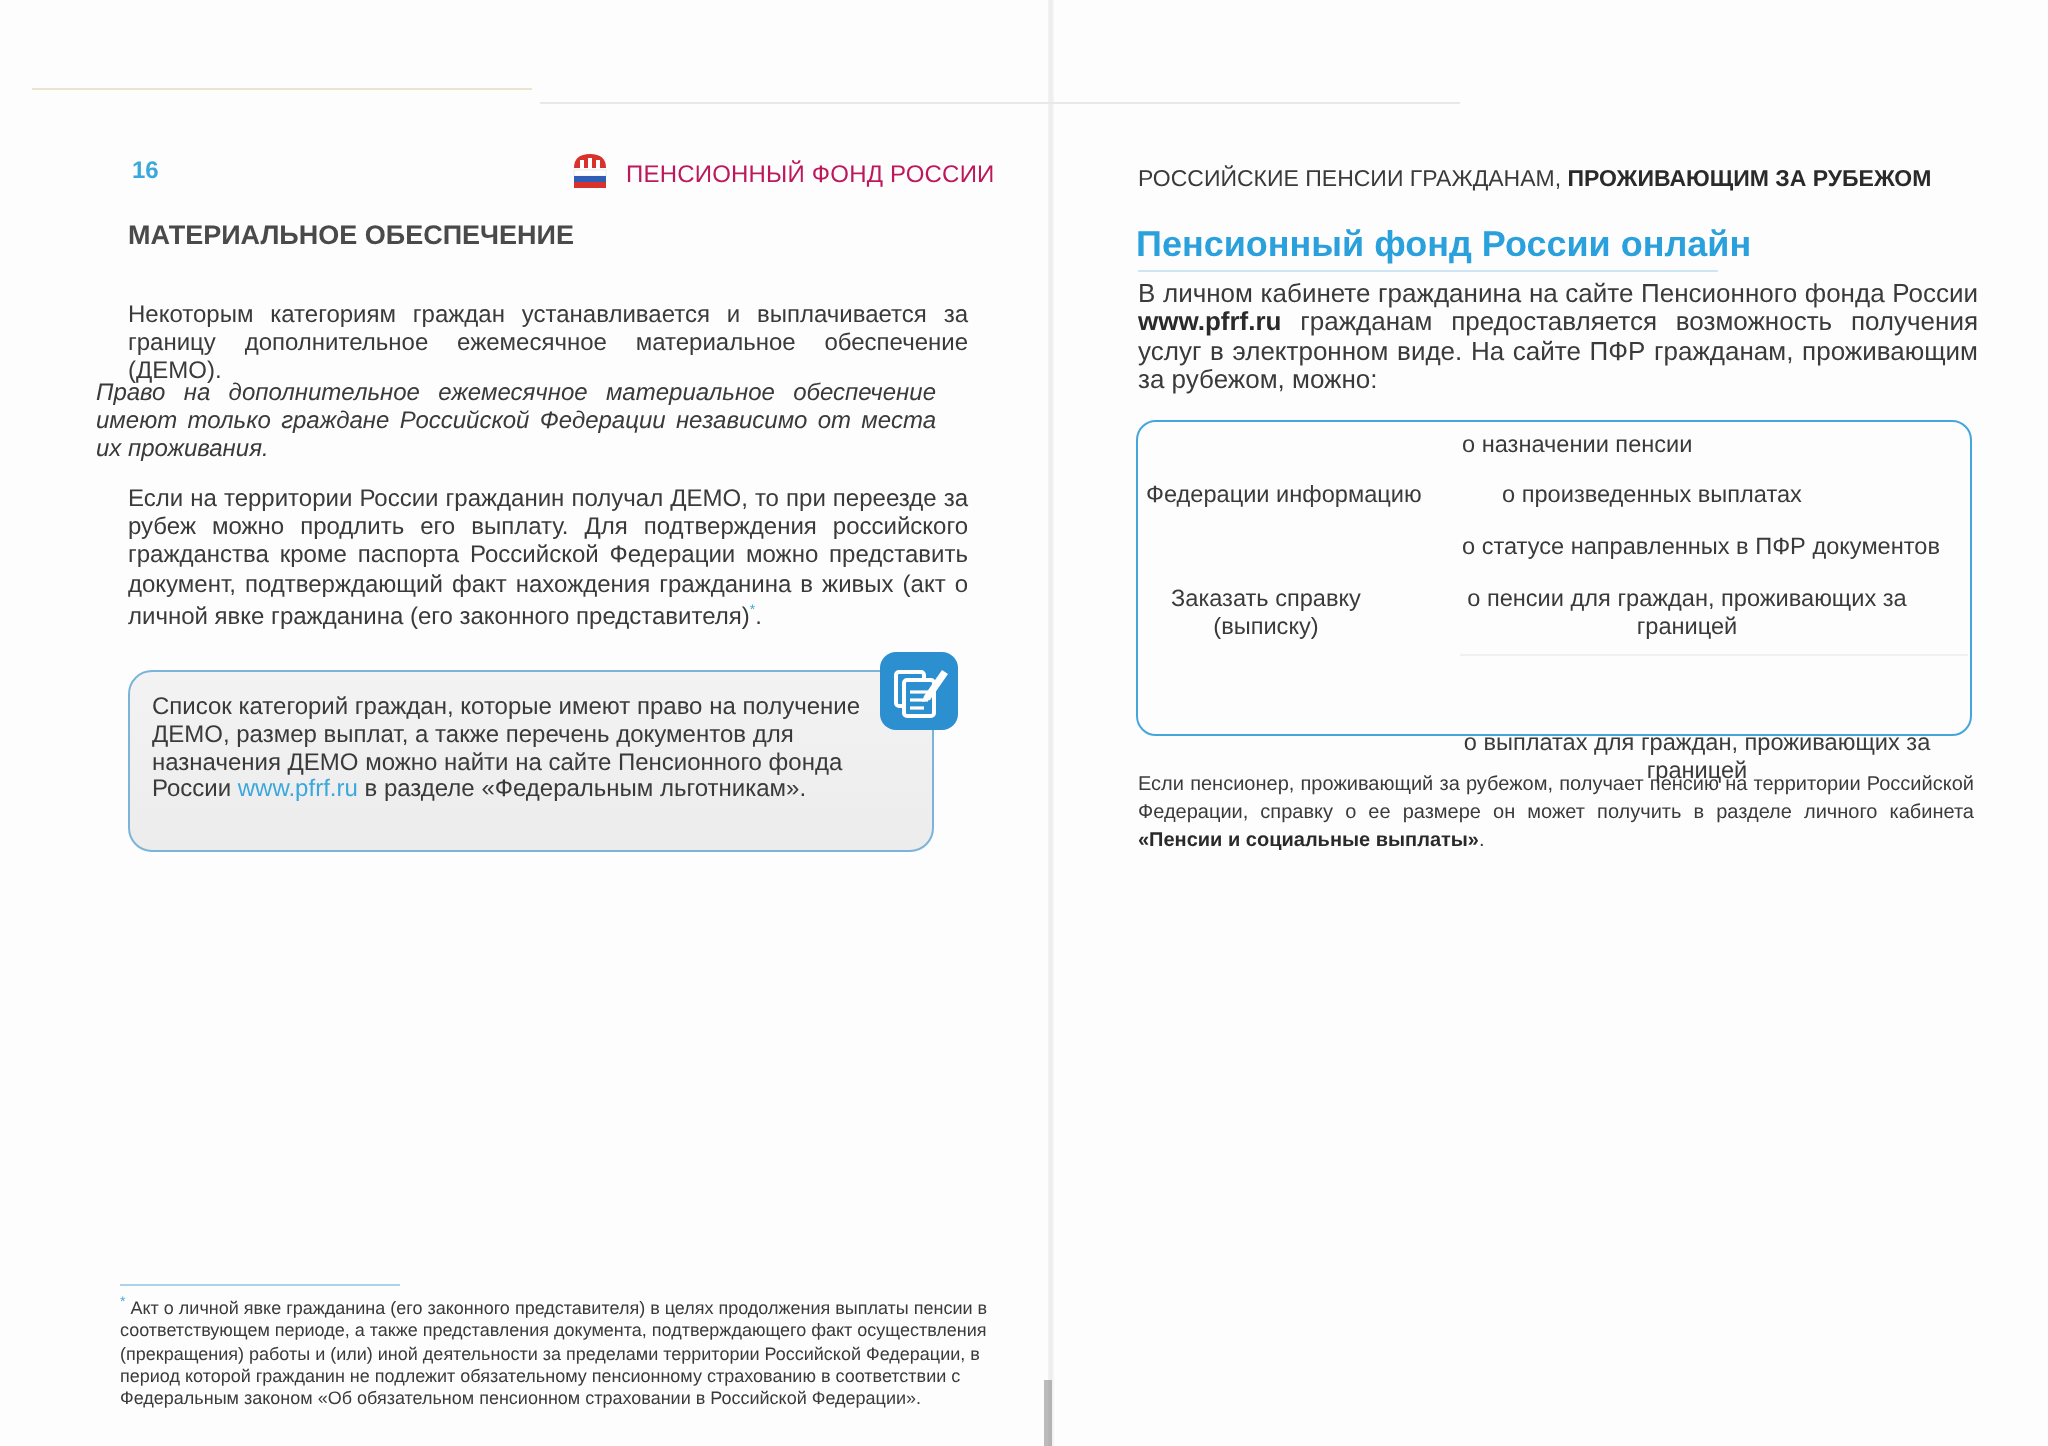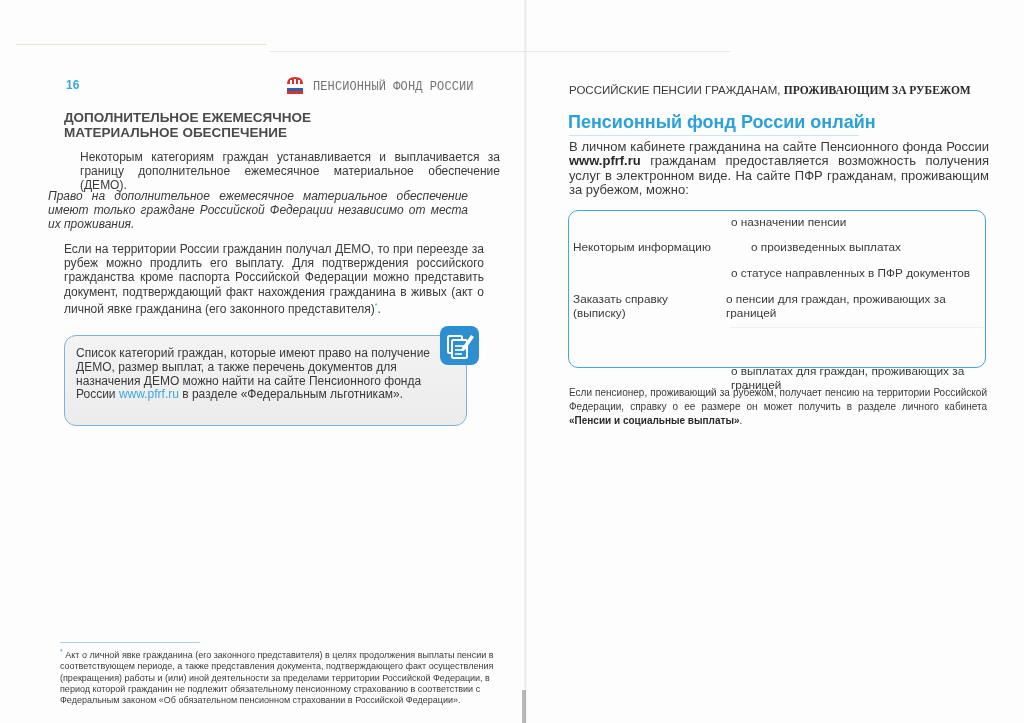--- a/index.html
+++ b/index.html
@@ -15,59 +15,59 @@
   .spine {
     position: absolute; left: 524px; top: 0; width: 3px; height: 723px;
     background: linear-gradient(to right, #f3f3f3, #ececec, #f6f6f6);
   }
   .spine-shadow { position: absolute; left: 522px; top: 690px; width: 4px; height: 33px; background: #7a7a7a; opacity: .5; }
   .top-rule-l { position: absolute; left: 16px; top: 44px; width: 250px; height: 1px; background: #eee2d0; }
   .top-rule-r { position: absolute; left: 270px; top: 51px; width: 460px; height: 1px; background: #e8e8e8; }
 
   .page-num { position: absolute; left: 46px; top: 78px; font-size: 12px; font-weight: bold; color: #3aa8dc; margin-left: 20px; }
   .logo { position: absolute; left: 283px; top: 75px; width: 24px; height: 20px; }
-  .header-left { position: absolute; left: 313px; top: 80px; font-size: 12px; color: #737373; letter-spacing: .1px; font-family: Liberation Mono, monospace; }
+  .header-left { position: absolute; left: 313px; top: 80px; font-size: 12px; color: #be185d; letter-spacing: .1px; }
 
   .title-left {
     position: absolute; left: 64px; top: 110px; width: 300px;
     font-size: 13.5px; font-weight: bold; line-height: 15px; color: #4a4a4a;
   }
   .p { position: absolute; font-size: 12px; line-height: 14.2px; color: #3a3a3a; text-align: justify; }
-  .p1 { left: 80px; top: 150px; width: 420px; }
+  .p1 { left: 64px; top: 150px; width: 420px; }
   .p2 { left: 48px; top: 189px; width: 420px; font-style: italic; }
   .p3 { left: 64px; top: 242px; width: 420px; }
   .sup { color: #3aa8dc; font-size: 7px; vertical-align: super; }
 
   .note-box {
     position: absolute; left: 64px; top: 335px; width: 401px; height: 89px;
     border: 1.5px solid #7ab4d8; border-radius: 12px;
     background: linear-gradient(180deg, #f3f3f3, #ececec);
   }
   .note-text { position: absolute; left: 76px; top: 347px; width: 380px; font-size: 12px; line-height: 13.8px; color: #3a3a3a; }
   .link { color: #3aa8dc; }
   .note-icon {
     position: absolute; left: 440px; top: 326px; width: 39px; height: 39px;
     border-radius: 8px; background: #2b8fd0;
   }
 
   .foot-rule { position: absolute; left: 60px; top: 642px; width: 140px; height: 1px; background: #aed3e8; }
   .footnote { position: absolute; left: 60px; top: 646px; width: 440px; font-size: 9px; line-height: 11.3px; color: #3a3a3a; }
 
   .header-right { position: absolute; left: 569px; top: 84px; font-size: 11.5px; color: #3a3a3a; }
-  .header-right b { color: #2a2a2a; font-family: Liberation Serif, serif; }
+  .header-right b { color: #2a2a2a; }
   .title-right { position: absolute; left: 568px; top: 112px; font-size: 18px; font-weight: bold; color: #2aa0dc; }
   .title-rule { position: absolute; left: 569px; top: 135px; width: 290px; height: 1px; background: #cde6f3; }
   .rp1 { left: 569px; top: 140px; width: 420px; font-size: 13px; line-height: 14.4px; }
   .rp1 b { color: #2a2a2a; }
 
   .table-box {
     position: absolute; left: 568px; top: 210px; width: 416px; height: 156px;
     border: 1.5px solid #45a6de; border-radius: 10px; background: #fdfdfd;
   }
-  .cell { position: absolute; font-size: 11.8px; line-height: 13.5px; color: #3a3a3a; }
+  .cell { position: absolute; font-size: 11.8px; line-height: 13.5px; color: #3a3a3a; text-align: center; }
   .row-sep { position: absolute; left: 730px; width: 254px; height: 1px; background: #f0f0f0; }
 
   .rp2 { left: 569px; top: 386px; width: 418px; font-size: 10px; line-height: 13.8px; }
   .rp2 b { color: #2a2a2a; }
 </style>
 </head>
 <body>
 
 <div class="page page-left"></div>
 <div class="page page-right"></div>
@@ -82,21 +82,20 @@
   <rect x="7" y="5" width="2" height="5" fill="#fff"></rect>
   <rect x="11" y="4" width="2" height="6" fill="#fff"></rect>
   <rect x="15" y="5" width="2" height="5" fill="#fff"></rect>
   <rect x="4" y="10" width="16" height="3" fill="#ffffff" stroke="#ddd" stroke-width=".3"></rect>
   <rect x="4" y="13" width="16" height="3" fill="#2f5fb5"></rect>
   <rect x="4" y="16" width="16" height="3" fill="#d9312b"></rect>
 </svg>
 <div class="header-left">ПЕНСИОННЫЙ ФОНД РОССИИ</div>
 
 <div class="title-left">
-  <div>ДОПОЛНИТЕЛЬНОЕ ЕЖЕМЕСЯЧНОЕ</div>
   <div>МАТЕРИАЛЬНОЕ ОБЕСПЕЧЕНИЕ</div>
 </div>
 
 <div class="p p1">Некоторым категориям граждан устанавливается и выплачивается за границу дополнительное ежемесячное материальное обеспечение (ДЕМО).</div>
 <div class="p p2">Право на дополнительное ежемесячное материальное обеспечение имеют только граждане Российской Федерации независимо от места их проживания.</div>
 <div class="p p3"><span>Если на территории России гражданин получал ДЕМО, то при переезде за рубеж можно продлить его выплату. Для подтверждения российского гражданства кроме паспорта Российской Федерации можно представить документ, подтверждающий факт нахождения гражданина в живых (акт о личной явке гражданина (его законного представителя)</span><span class="sup">*</span><span>.</span></div>
 
 <div class="note-box"></div>
 <div class="note-text"><span>Список категорий граждан, которые имеют право на получение ДЕМО, размер выплат, а также перечень документов для назначения ДЕМО можно найти на сайте Пенсионного фонда России </span><span class="link">www.pfrf.ru</span><span> в разделе «Федеральным льготникам».</span></div>
 <div class="note-icon">
@@ -113,21 +112,21 @@
 <div class="foot-rule"></div>
 <div class="footnote"><span class="sup">*</span> <span>Акт о личной явке гражданина (его законного представителя) в целях продолжения выплаты пенсии в соответствующем периоде, а также представления документа, подтверждающего факт осуществления (прекращения) работы и (или) иной деятельности за пределами территории Российской Федерации, в период которой гражданин не подлежит обязательному пенсионному страхованию в соответствии с Федеральным законом «Об обязательном пенсионном страховании в Российской Федерации».</span></div>
 
 <div class="header-right"><span>РОССИЙСКИЕ ПЕНСИИ ГРАЖДАНАМ, </span><b>ПРОЖИВАЮЩИМ ЗА РУБЕЖОМ</b></div>
 <div class="title-right">Пенсионный фонд России онлайн</div>
 <div class="title-rule"></div>
 
 <div class="p rp1"><span>В личном кабинете гражданина на сайте Пенсионного фонда России </span><b>www.pfrf.ru</b><span> гражданам предоставляется возможность получения услуг в электронном виде. На сайте ПФР гражданам, проживающим за рубежом, можно:</span></div>
 
 <div class="table-box"></div>
-<div class="cell" style="left:573px; top:241px;">Некоторым информацию</div>
+<div class="cell" style="left:573px; top:241px;">Федерации информацию</div>
 <div class="cell" style="left:731px; top:216px;">о назначении пенсии</div>
 <div class="cell" style="left:731px; top:241px;margin-left:20px;">о произведенных выплатах</div>
 <div class="cell" style="left:731px; top:267px;">о статусе направленных в ПФР документов</div>
 <div class="cell" style="left:573px; top:293px; width:120px;">Заказать справку (выписку)</div>
 <div class="cell" style="left:726px; top:293px; width:235px;">о пенсии для граждан, проживающих за границей</div>
 <div class="row-sep" style="top:327px;"></div>
 <div class="cell" style="left:731px; top:334px; width:235px;margin-top:31px;">о выплатах для граждан, проживающих за границей</div>
 
 <div class="p rp2"><span>Если пенсионер, проживающий за рубежом, получает пенсию на территории Российской Федерации, справку о ее размере он может получить в разделе личного кабинета </span><b>«Пенсии и социальные выплаты»</b><span>.</span></div>
 

